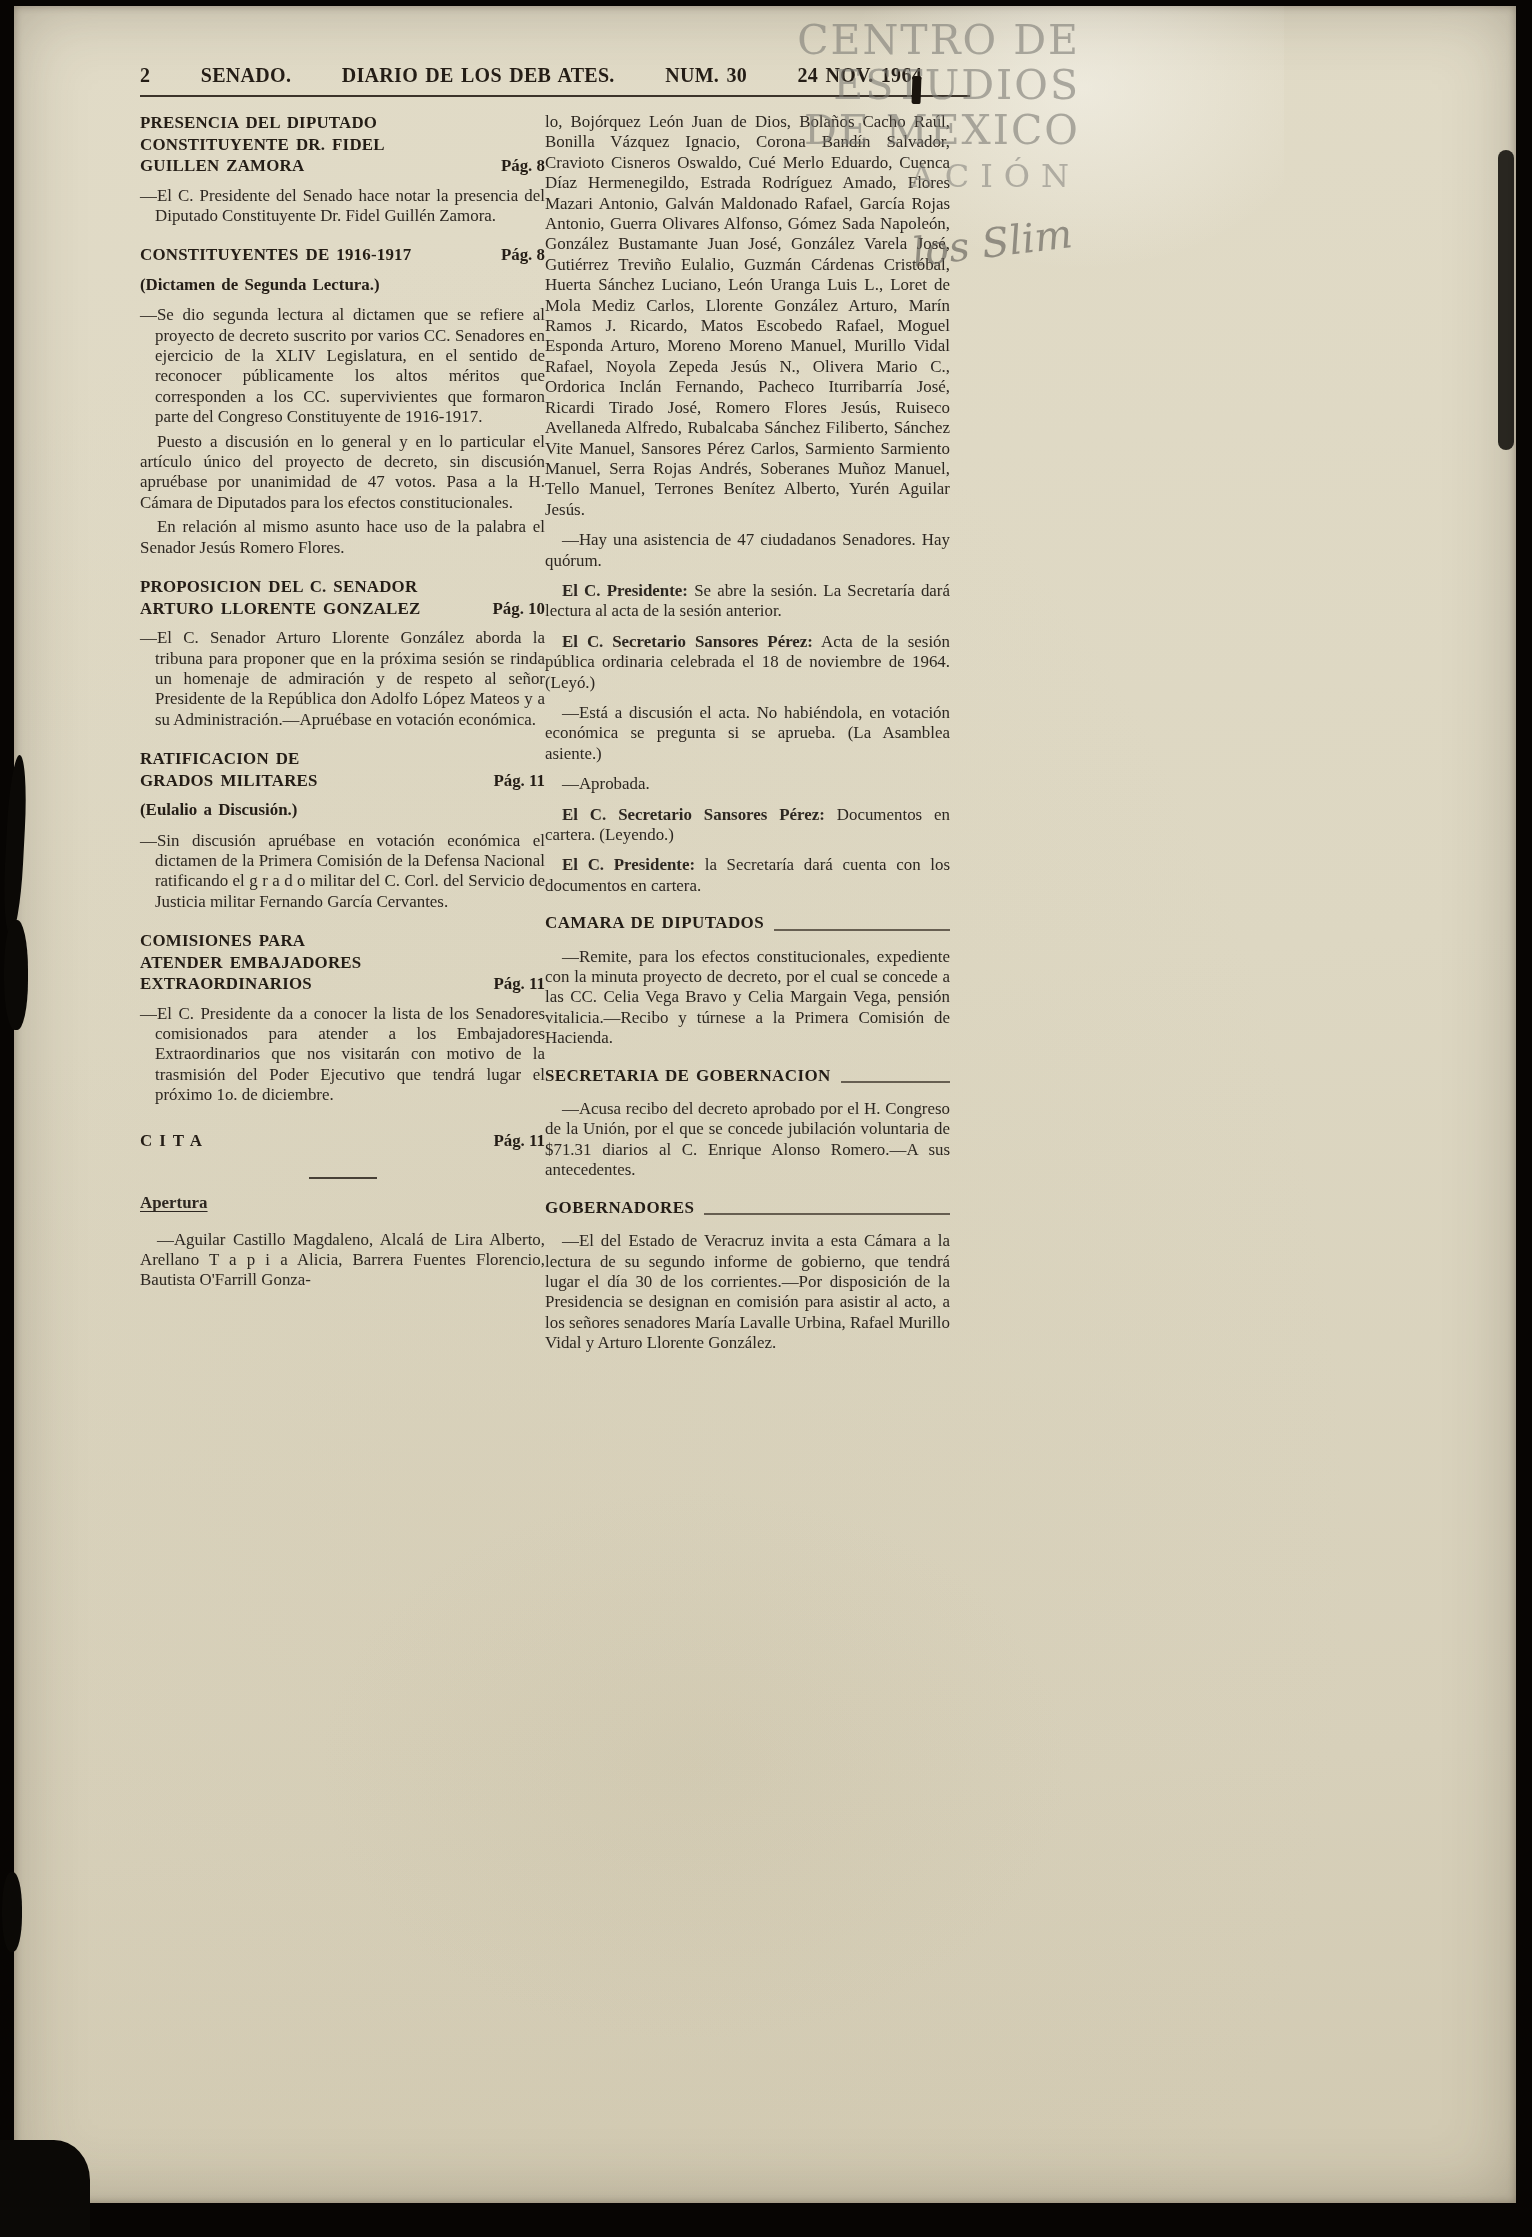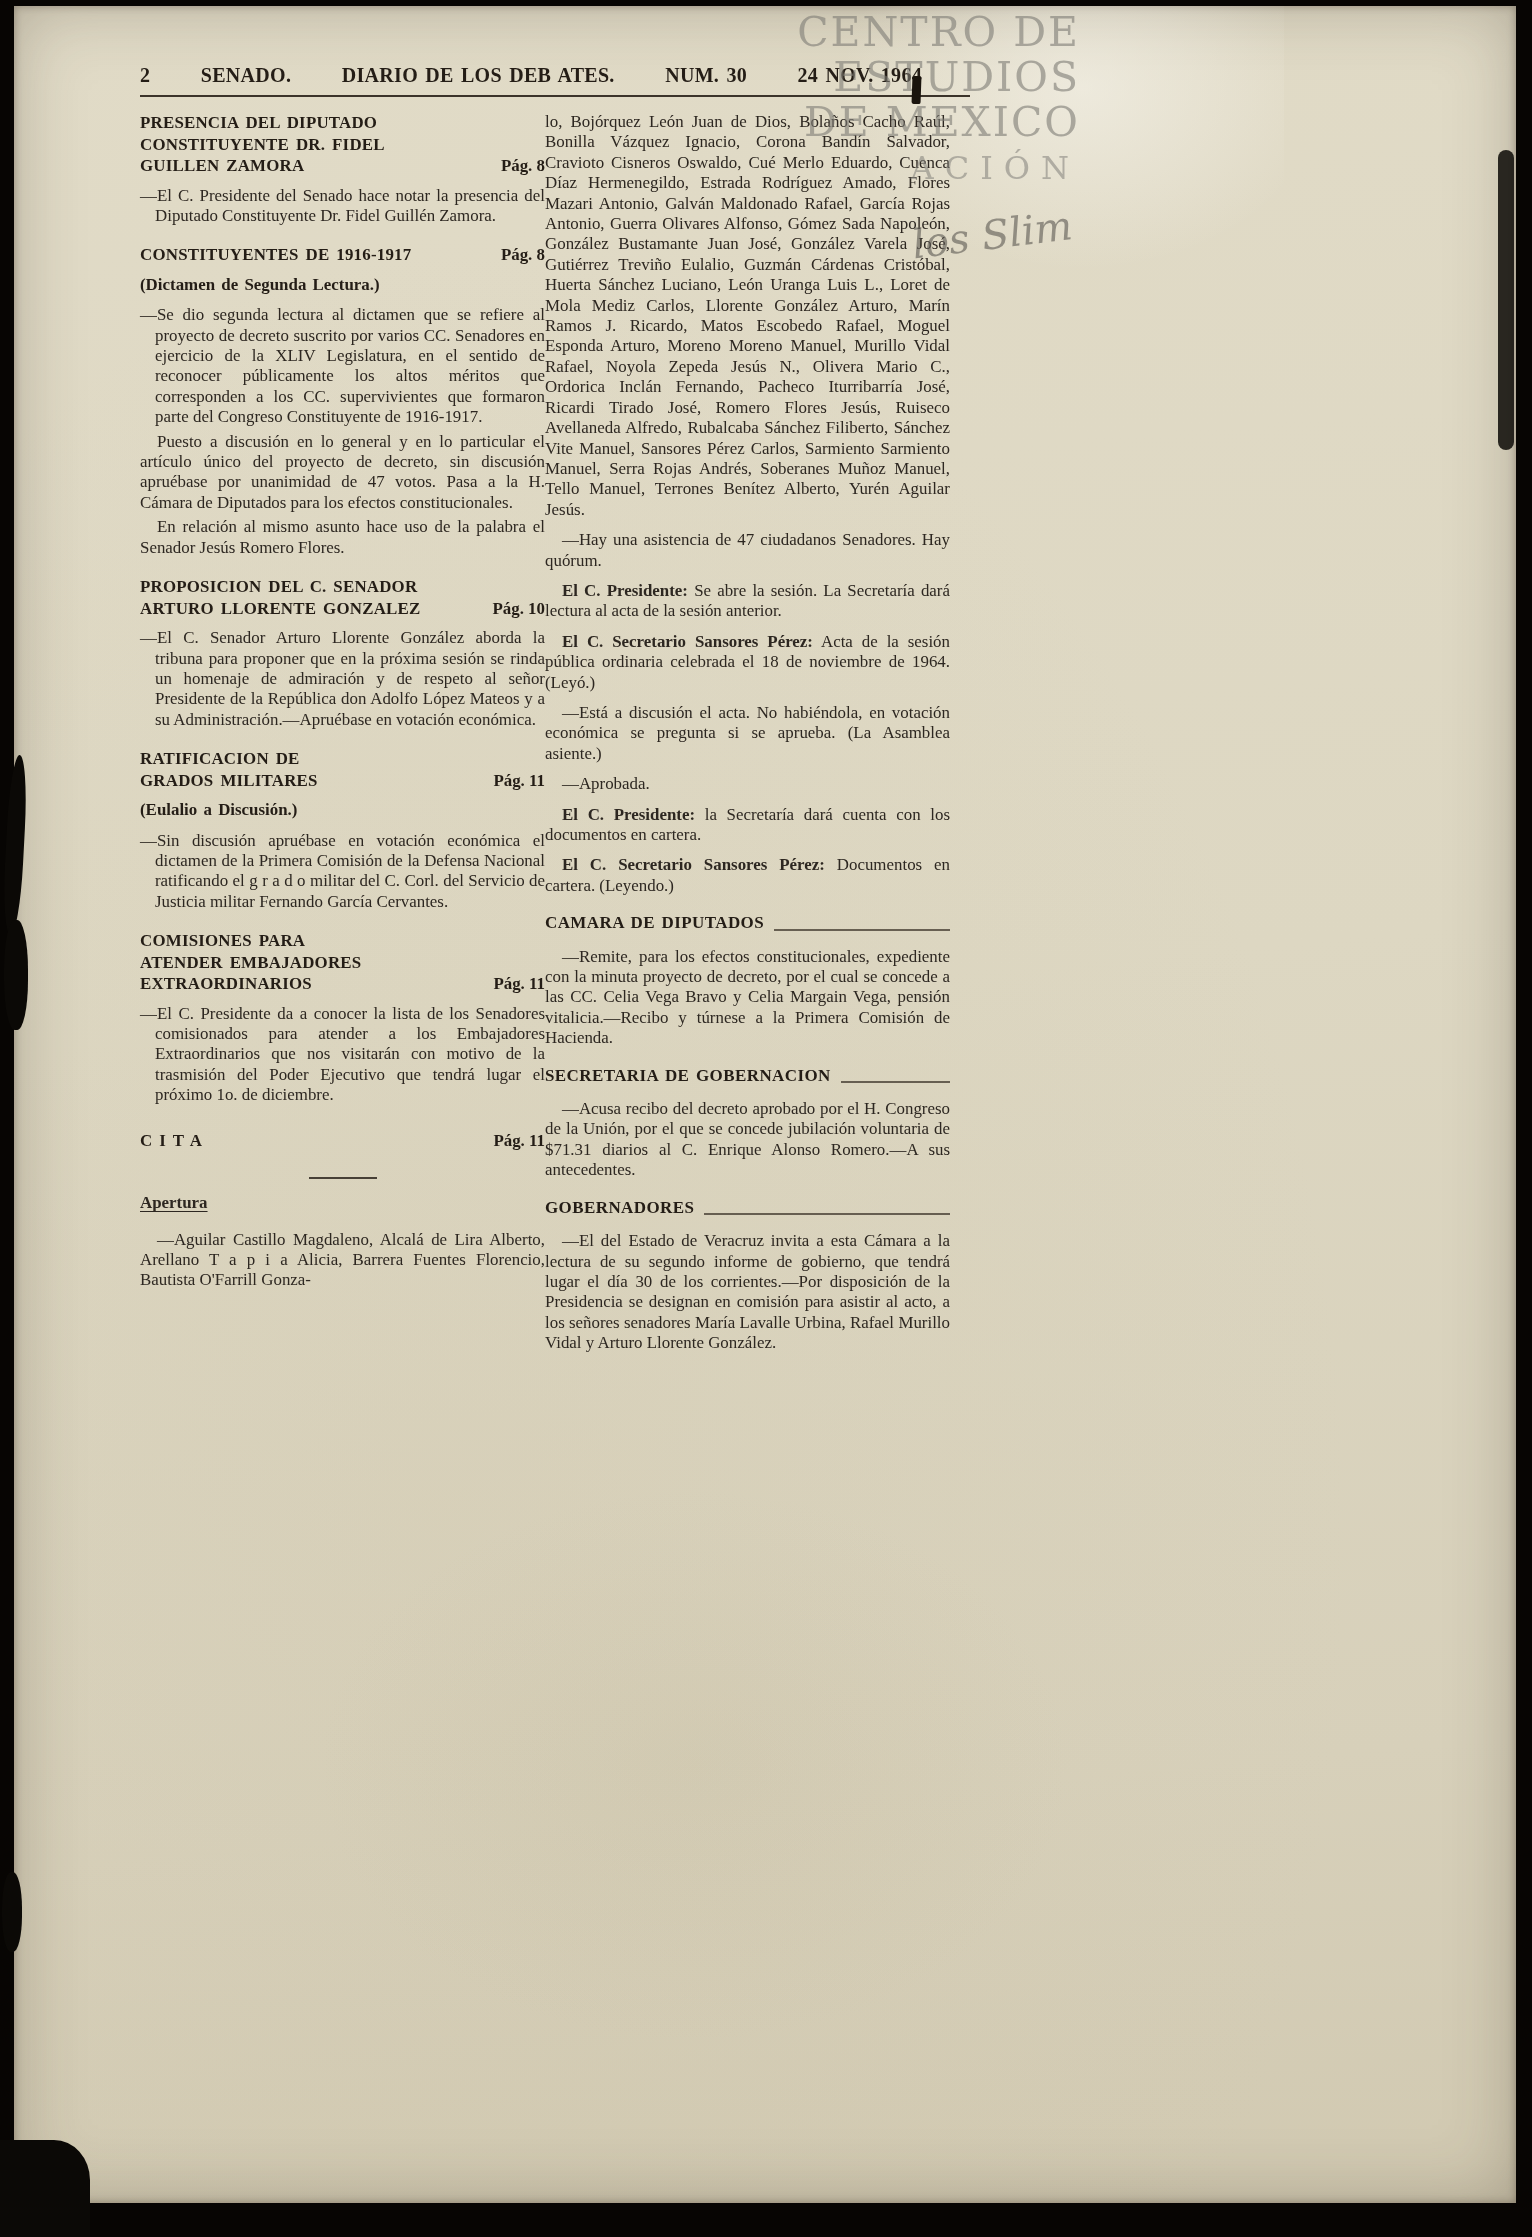--- a/index.html
+++ b/index.html
@@ -67,21 +67,21 @@
     font-weight:700; text-decoration:underline; text-underline-offset:3px;
     margin:0 0 16px; text-align:left;
   }
   .sech {
     display:flex; align-items:flex-end; font-size:17px; font-weight:700;
     letter-spacing:.4px; word-spacing:2px; margin:17px 0 13px; color:#241d16; text-align:left;
   }
   .sech::after { content:""; flex:1 1 auto; border-bottom:2px solid rgba(52,44,34,.7); margin:0 0 3px 10px; }
 
   .watermark {
-    position:absolute; left:766px; top:4px; width:300px; text-align:right; z-index:3;
+    position:absolute; left:766px; top:12px; width:300px; text-align:right; z-index:3;
     font-family:"DejaVu Serif","Liberation Serif",serif;
     color:rgba(125,123,116,.6); pointer-events:none;
   }
   .wm-line { font-size:41px; line-height:45px; letter-spacing:2px; }
   .wm-acion { font-size:32px; line-height:46px; letter-spacing:11px; color:rgba(130,128,122,.55); }
   .wm-sig {
     font-style:italic; font-size:40px; margin-top:10px; padding-right:8px;
     color:rgba(95,92,85,.62); transform:rotate(-7deg); transform-origin:right center;
   }
 
@@ -180,23 +180,23 @@
 
           <p class="rp ind">—Hay una asistencia de 47 ciudadanos Senadores. Hay quórum.</p>
 
           <p class="rp ind"><strong>El C. Presidente:</strong> <span>Se abre la sesión. La Secretaría dará lectura al acta de la sesión anterior.</span></p>
 
           <p class="rp ind"><strong>El C. Secretario Sansores Pérez:</strong> <span>Acta de la sesión pública ordinaria celebrada el 18 de noviembre de 1964. (Leyó.)</span></p>
 
           <p class="rp ind">—Está a discusión el acta. No habiéndola, en votación económica se pregunta si se aprueba. (La Asamblea asiente.)</p>
           <p class="rp ind">—Aprobada.</p>
 
+          <p class="rp ind"><strong>El C. Secretario Sansores Pérez:</strong> <span>Documentos en cartera. (Leyendo.)</span></p>
+
           <p class="rp ind"><strong>El C. Presidente:</strong> <span>la Secretaría dará cuenta con los documentos en cartera.</span></p>
-
-          <p class="rp ind"><strong>El C. Secretario Sansores Pérez:</strong> <span>Documentos en cartera. (Leyendo.)</span></p>
 
           <h2 class="sech">
               <span>CAMARA DE DIPUTADOS</span>
             </h2>
           <p class="rp ind">—Remite, para los efectos constitucionales, expediente con la minuta proyecto de decreto, por el cual se concede a las CC. Celia Vega Bravo y Celia Margain Vega, pensión vitalicia.—Recibo y túrnese a la Primera Comisión de Hacienda.</p>
 
           <h2 class="sech">
               <span>SECRETARIA DE GOBERNACION</span>
             </h2>
           <p class="rp ind">—Acusa recibo del decreto aprobado por el H. Congreso de la Unión, por el que se concede jubilación voluntaria de $71.31 diarios al C. Enrique Alonso Romero.—A sus antecedentes.</p>

